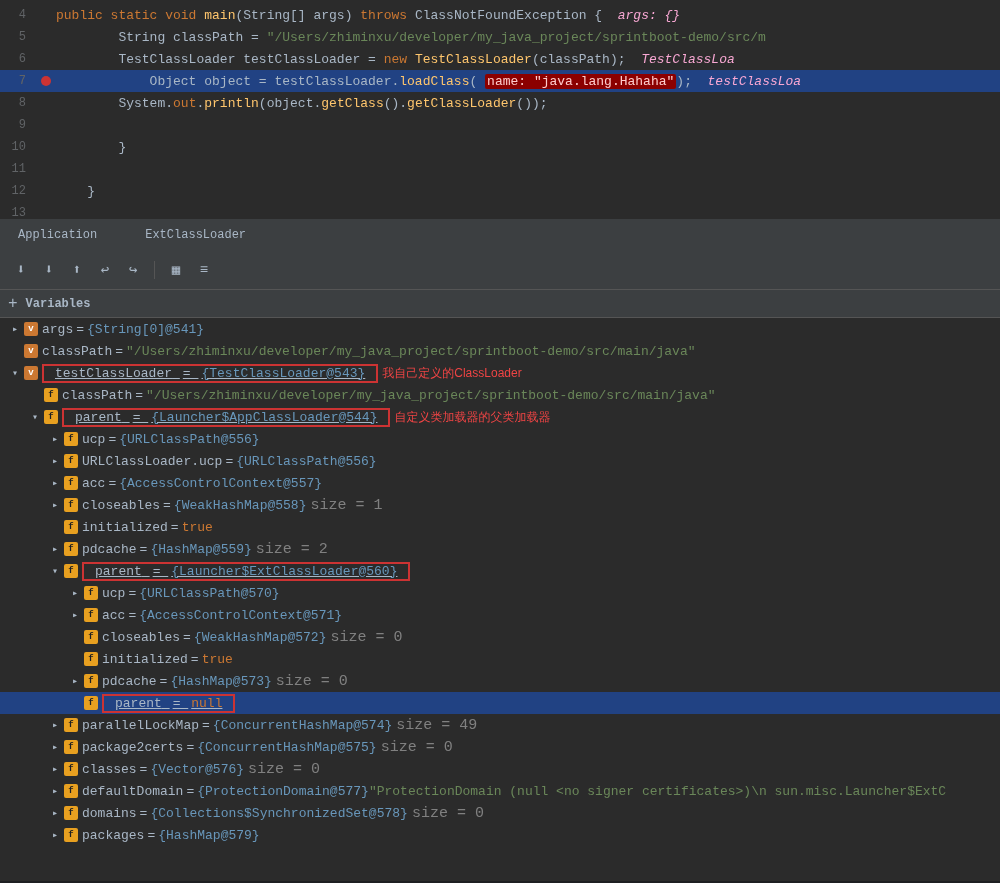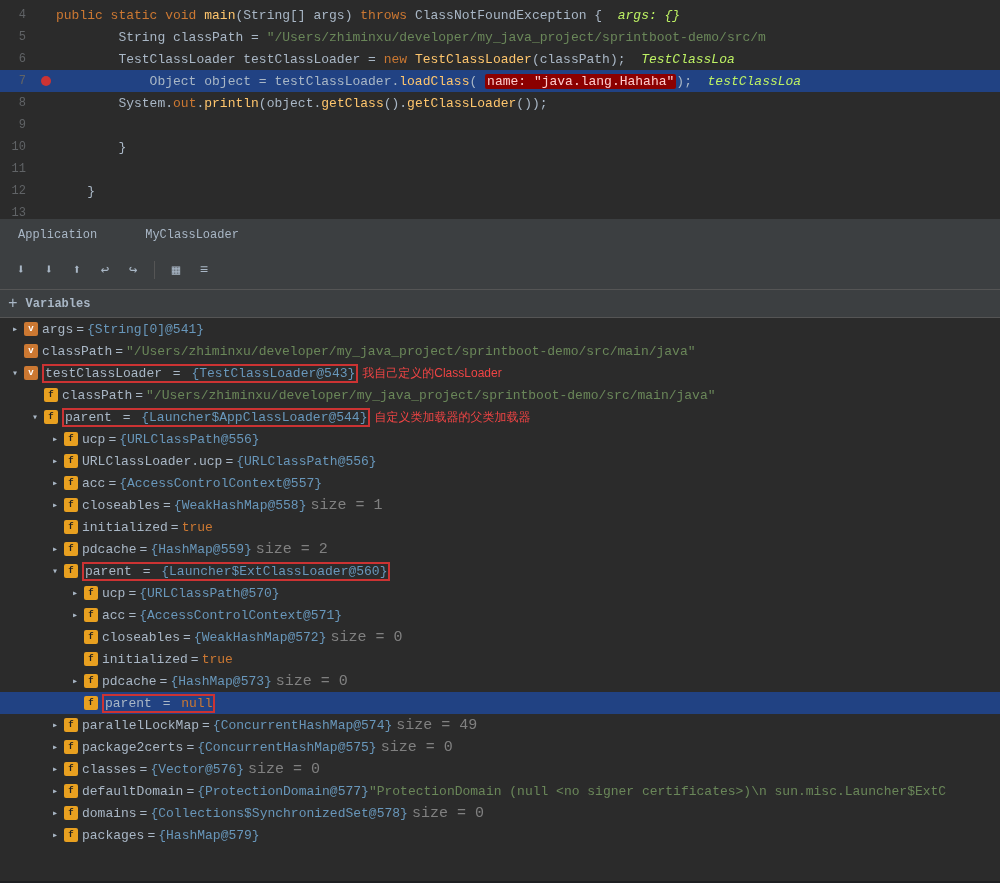--- a/index.html
+++ b/index.html
@@ -67,21 +67,21 @@
       color: #a9b7c6;
     }
 
     .line-highlighted {
       background: #214283;
     }
 
     .kw { color: #cc7832; }
     .str { color: #6a8759; }
     .method { color: #ffc66d; }
-    .comment { color: #bef264; font-style: italic; }
+    .comment { color: #f9a8d4; font-style: italic; }
     .red-highlight { background: #8b0000; color: #ffcccc; padding: 0 2px; border-radius: 2px; }
 
     
     .debugger-bar {
       background: #3c3f41;
       height: 40px;
       display: flex;
       align-items: center;
       padding: 0 10px;
       gap: 6px;
@@ -226,22 +226,23 @@
     }
 
     
     ::-webkit-scrollbar { width: 8px; }
     ::-webkit-scrollbar-track { background: #2b2b2b; }
     ::-webkit-scrollbar-thumb { background: #555; border-radius: 4px; }
 
     .inline-red-box {
       display: inline-block;
       border: 2px solid #cc3333;
-      padding: 0 1px;
+      padding: 0 11px;
       margin-right: 4px;
+      text-decoration: underline;
     }
 
     .chinese-annotation {
       color: #ef4444;
       font-family: Arial, sans-serif;
       font-size: 12px;
     }
   </style>
 </head>
 <body>
@@ -308,21 +309,21 @@
     <div class="code-line">
       <span class="line-number">13</span>
       <span class="line-gutter"></span>
       <span class="line-content"></span>
     </div>
   </div>
 </div>
 
 <div class="bottom-tabs">
   <span class="bottom-tab">Application</span>
-  <span class="bottom-tab">MyClassLoader</span>
+  <span class="bottom-tab">ExtClassLoader</span>
 </div>
 
 <div class="debugger-bar">
   <div class="toolbar-btn">⬇</div>
   <div class="toolbar-btn">⬇</div>
   <div class="toolbar-btn">⬆</div>
   <div class="toolbar-btn">↩</div>
   <div class="toolbar-btn">↪</div>
   <div class="toolbar-separator"></div>
   <div class="toolbar-btn">▦</div>

